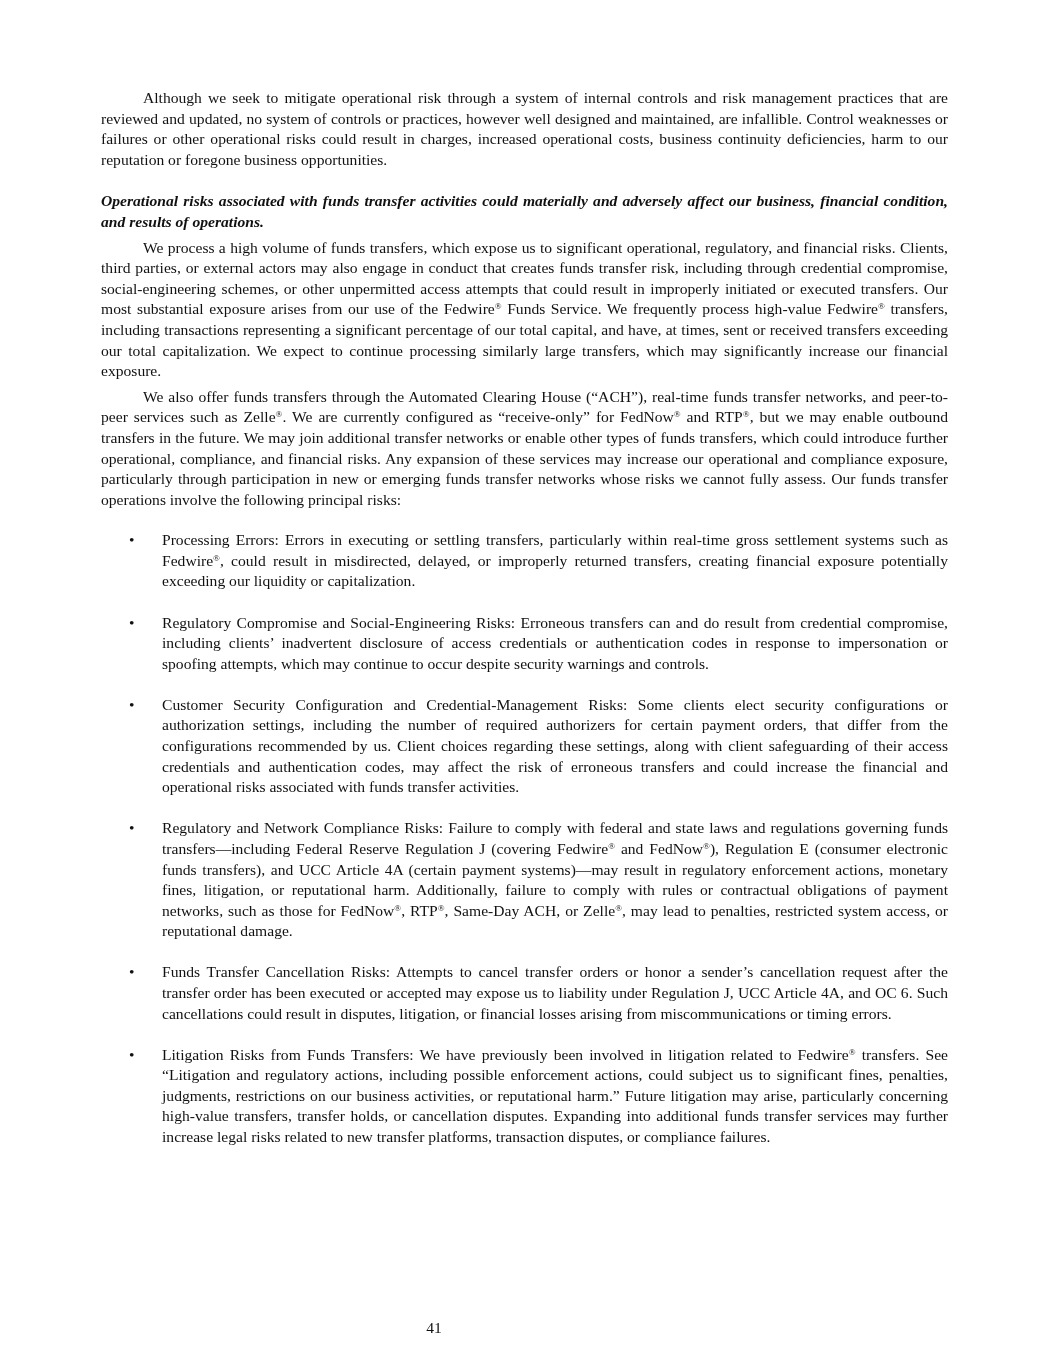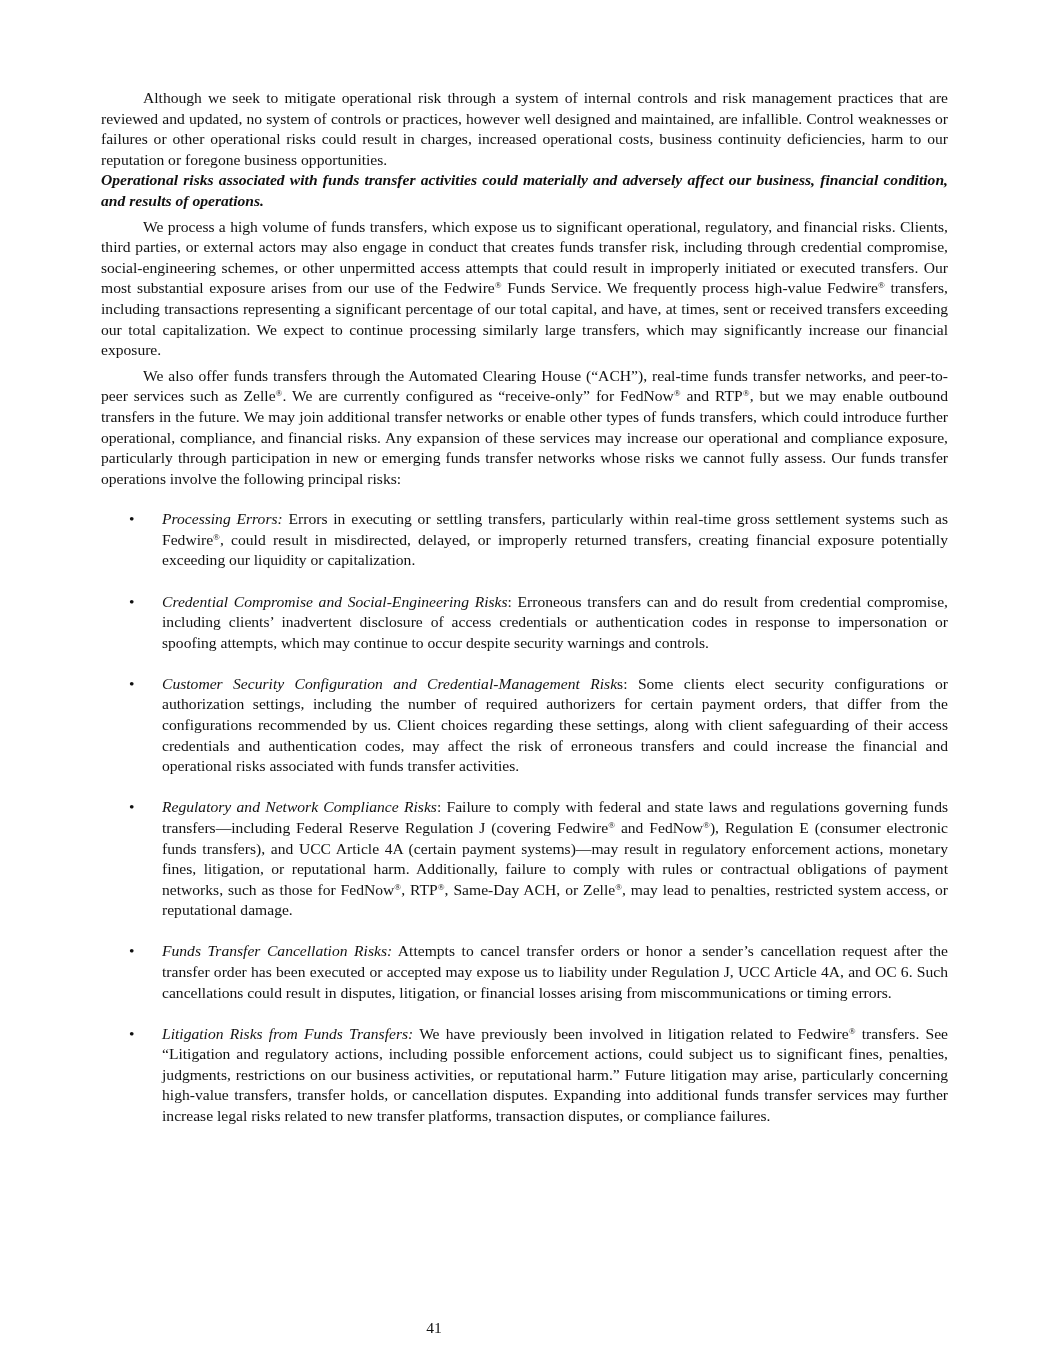--- a/index.html
+++ b/index.html
@@ -6,27 +6,27 @@
   body {
     width: 1048px; height: 1365px; position: relative; overflow: hidden;
     font-family: "Liberation Serif", "DejaVu Serif", serif;
     color: #111111;
     font-size: 15.6px;
     line-height: 20.6px;
   }
   .page { position: absolute; left: 101px; top: 76px; width: 847px; }
   p { margin: 0; text-align: justify; }
   .indent { text-indent: 42px; }
-  .heading { font-weight: bold; font-style: italic; }
+  .heading { font-weight: bold; font-style: italic; margin-top: 21px; }
   .para { margin-top: 5px; }
   .para-first { margin-top: 12px; }
   ul.bullets { list-style: none; margin: 20px 0 0 0; padding: 0; }
   ul.bullets li { position: relative; padding-left: 61px; margin-bottom: 20.5px; text-align: justify; }
   ul.bullets li .bullet { position: absolute; left: 28px; top: 0; }
-  .term { font-style: italic; }
+  .term { }
   sup { font-size: 9px; line-height: 0; vertical-align: 5px; }
   .page-number { position: absolute; top: 1318px; left: 0; width: 868px; text-align: center; }
 </style>
 </head>
 <body>
 
 <div class="page">
 
   <p class="indent para-first">Although we seek to mitigate operational risk through a system of internal controls and risk management practices that are reviewed and updated, no system of controls or practices, however well designed and maintained, are infallible. Control weaknesses or failures or other operational risks could result in charges, increased operational costs, business continuity deficiencies, harm to our reputation or foregone business opportunities.</p>
 
@@ -34,21 +34,21 @@
 
   <p class="indent para"><span>We process a high volume of funds transfers, which expose us to significant operational, regulatory, and financial risks. Clients, third parties, or external actors may also engage in conduct that creates funds transfer risk, including through credential compromise, social-engineering schemes, or other unpermitted access attempts that could result in improperly initiated or executed transfers. Our most substantial exposure arises from our use of the Fedwire</span><sup>®</sup><span> Funds Service. We frequently process high-value Fedwire</span><sup>®</sup><span> transfers, including transactions representing a significant percentage of our total capital, and have, at times, sent or received transfers exceeding our total capitalization. We expect to continue processing similarly large transfers, which may significantly increase our financial exposure.</span></p>
 
   <p class="indent para"><span>We also offer funds transfers through the Automated Clearing House (“ACH”), real-time funds transfer networks, and peer-to-peer services such as Zelle</span><sup>®</sup><span>. We are currently configured as “receive-only” for FedNow</span><sup>®</sup><span> and RTP</span><sup>®</sup><span>, but we may enable outbound transfers in the future. We may join additional transfer networks or enable other types of funds transfers, which could introduce further operational, compliance, and financial risks. Any expansion of these services may increase our operational and compliance exposure, particularly through participation in new or emerging funds transfer networks whose risks we cannot fully assess. Our funds transfer operations involve the following principal risks:</span></p>
 
   <ul class="bullets">
     <li>
       <span class="bullet">•</span><span class="term">Processing Errors:</span><span> Errors in executing or settling transfers, particularly within real-time gross settlement systems such as Fedwire</span><sup>®</sup><span>, could result in misdirected, delayed, or improperly returned transfers, creating financial exposure potentially exceeding our liquidity or capitalization.</span>
     </li>
     <li>
-      <span class="bullet">•</span><span class="term">Credential Compromise and Social-Engineering Risks</span><span>: Erroneous transfers can and do result from credential compromise, including clients’ inadvertent disclosure of access credentials or authentication codes in response to impersonation or spoofing attempts, which may continue to occur despite security warnings and controls.</span>
+      <span class="bullet">•</span><span class="term">Regulatory Compromise and Social-Engineering Risks</span><span>: Erroneous transfers can and do result from credential compromise, including clients’ inadvertent disclosure of access credentials or authentication codes in response to impersonation or spoofing attempts, which may continue to occur despite security warnings and controls.</span>
     </li>
     <li>
       <span class="bullet">•</span><span class="term">Customer Security Configuration and Credential-Management Risk</span><span>s: Some clients elect security configurations or authorization settings, including the number of required authorizers for certain payment orders, that differ from the configurations recommended by us. Client choices regarding these settings, along with client safeguarding of their access credentials and authentication codes, may affect the risk of erroneous transfers and could increase the financial and operational risks associated with funds transfer activities.</span>
     </li>
     <li>
       <span class="bullet">•</span><span class="term">Regulatory and Network Compliance Risks</span><span>: Failure to comply with federal and state laws and regulations governing funds transfers—including Federal Reserve Regulation J (covering Fedwire</span><sup>®</sup><span> and FedNow</span><sup>®</sup><span>), Regulation E (consumer electronic funds transfers), and UCC Article 4A (certain payment systems)—may result in regulatory enforcement actions, monetary fines, litigation, or reputational harm. Additionally, failure to comply with rules or contractual obligations of payment networks, such as those for FedNow</span><sup>®</sup><span>, RTP</span><sup>®</sup><span>, Same-Day ACH, or Zelle</span><sup>®</sup><span>, may lead to penalties, restricted system access, or reputational damage.</span>
     </li>
     <li>
       <span class="bullet">•</span><span class="term">Funds Transfer Cancellation Risks:</span><span> Attempts to cancel transfer orders or honor a sender’s cancellation request after the transfer order has been executed or accepted may expose us to liability under Regulation J, UCC Article 4A, and OC 6. Such cancellations could result in disputes, litigation, or financial losses arising from miscommunications or timing errors.</span>
     </li>

